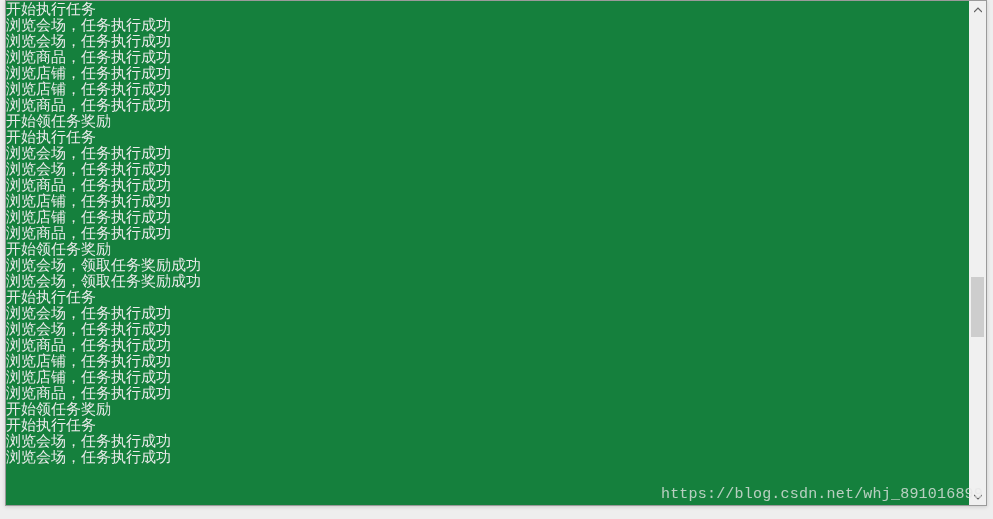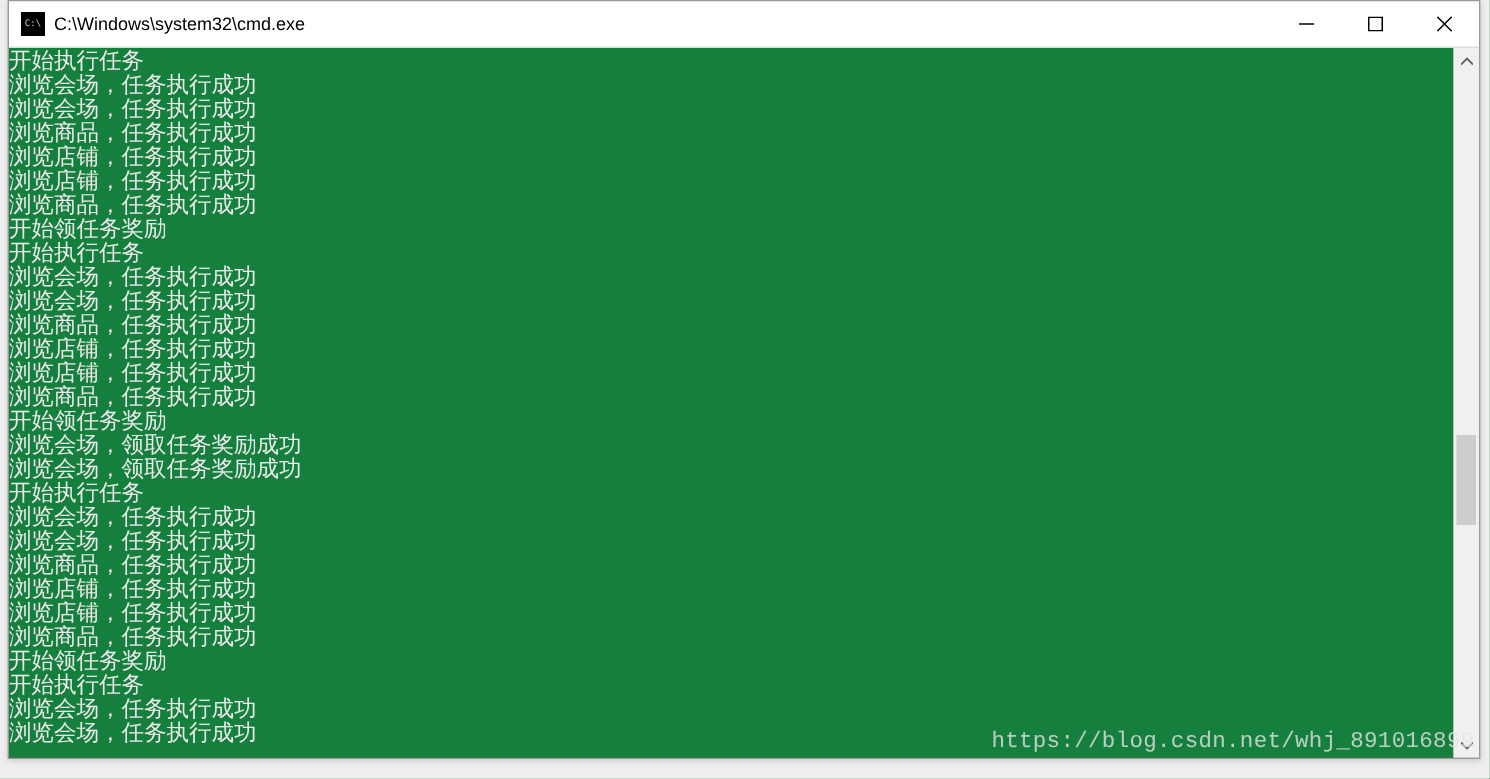--- a/index.html
+++ b/index.html
@@ -136,41 +136,20 @@
   }
 </style>
 </head>
 <body>
 
 <div class="backdrop">
   <div class="fragment-right"></div>
 </div>
 
 <div class="window">
-  <div class="titlebar">
-    <div class="icon"></div>
-    <div class="title">C:\Windows\system32\cmd.exe</div>
-    <div class="winbtns">
-      <div class="winbtn">
-        <svg viewBox="0 0 10 10">
-            <path d="M0 5 H10" stroke="currentColor" stroke-width="1"></path>
-          </svg>
-      </div>
-      <div class="winbtn">
-        <svg viewBox="0 0 10 10">
-            <rect x="0.5" y="0.5" width="9" height="9" fill="none" stroke="currentColor" stroke-width="1"></rect>
-          </svg>
-      </div>
-      <div class="winbtn close">
-        <svg viewBox="0 0 10 10">
-            <path d="M0 0 L10 10 M10 0 L0 10" stroke="currentColor" stroke-width="1"></path>
-          </svg>
-      </div>
-    </div>
-  </div>
   <div class="client">
     <div class="terminal" id="terminal">开始执行任务
 浏览会场，任务执行成功
 浏览会场，任务执行成功
 浏览商品，任务执行成功
 浏览店铺，任务执行成功
 浏览店铺，任务执行成功
 浏览商品，任务执行成功
 开始领任务奖励
 开始执行任务

